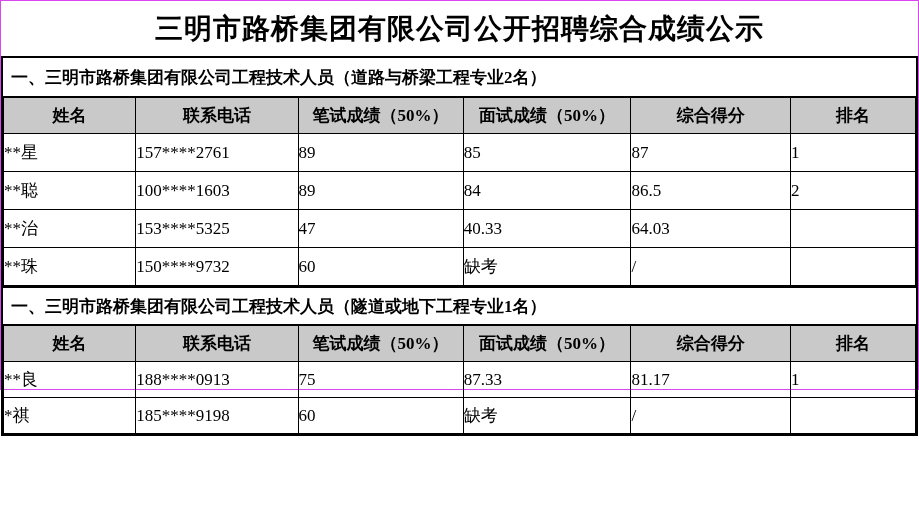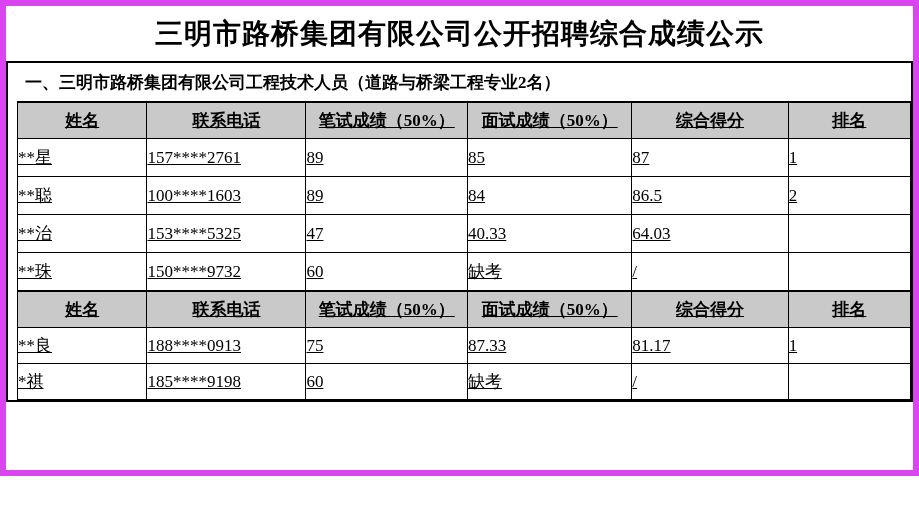--- a/index.html
+++ b/index.html
@@ -10,41 +10,40 @@
   body {
     width: 919px;
     height: 528px;
     overflow: hidden;
     font-family: "Liberation Serif", "DejaVu Serif", serif;
     color: #000;
   }
   .sheet {
     box-sizing: border-box;
     width: 919px;
-    height: 476px;
-    border: 6px solid #d946ef;
+    height: 390px;
+    border: 1px solid #d946ef;
   }
   .title-block {
     box-sizing: border-box;
     height: 55px;
     display: flex;
     align-items: center;
     justify-content: center;
   }
   .title-block .title {
     font-size: 28px;
     font-weight: bold;
     letter-spacing: 1px;
     white-space: nowrap;
   }
   .main {
     box-sizing: border-box;
     border: 2px solid #000;
     border-bottom-width: 2px;
-    padding-left: 9px;
   }
   .section-heading {
     box-sizing: border-box;
     height: 39px;
     display: flex;
     align-items: center;
     padding-left: 8px;
     font-size: 17px;
     font-weight: bold;
     border-bottom: 1px solid #000;
@@ -58,21 +57,20 @@
     border-collapse: collapse;
     table-layout: fixed;
   }
   table.score-table th,
   table.score-table td {
     border: 1px solid #000;
     vertical-align: middle;
     padding: 0;
     overflow: hidden;
     white-space: nowrap;
-    text-decoration: underline;
   }
   table.score-table th {
     background: #c9c9c9;
     font-size: 17px;
     font-weight: bold;
     height: 35px;
   }
   table.score-table.t1 td { height: 37px; font-size: 17px; }
   table.score-table.t2 td { height: 35px; font-size: 17px; }
   col.c-name  { width: 14.5%; }
@@ -151,20 +149,21 @@
           <td>**珠</td>
           <td>150****9732</td>
           <td>60</td>
           <td>缺考</td>
           <td>/</td>
           <td></td>
         </tr>
       </tbody>
     </table>
 
+    <div class="section-heading second">一、三明市路桥集团有限公司工程技术人员（隧道或地下工程专业1名）</div>
 
     <table class="score-table t2">
       <colgroup>
         <col class="c-name">
           <col class="c-phone">
           <col class="c-write">
           <col class="c-inter">
           <col class="c-total">
           <col class="c-rank">
       </colgroup>

